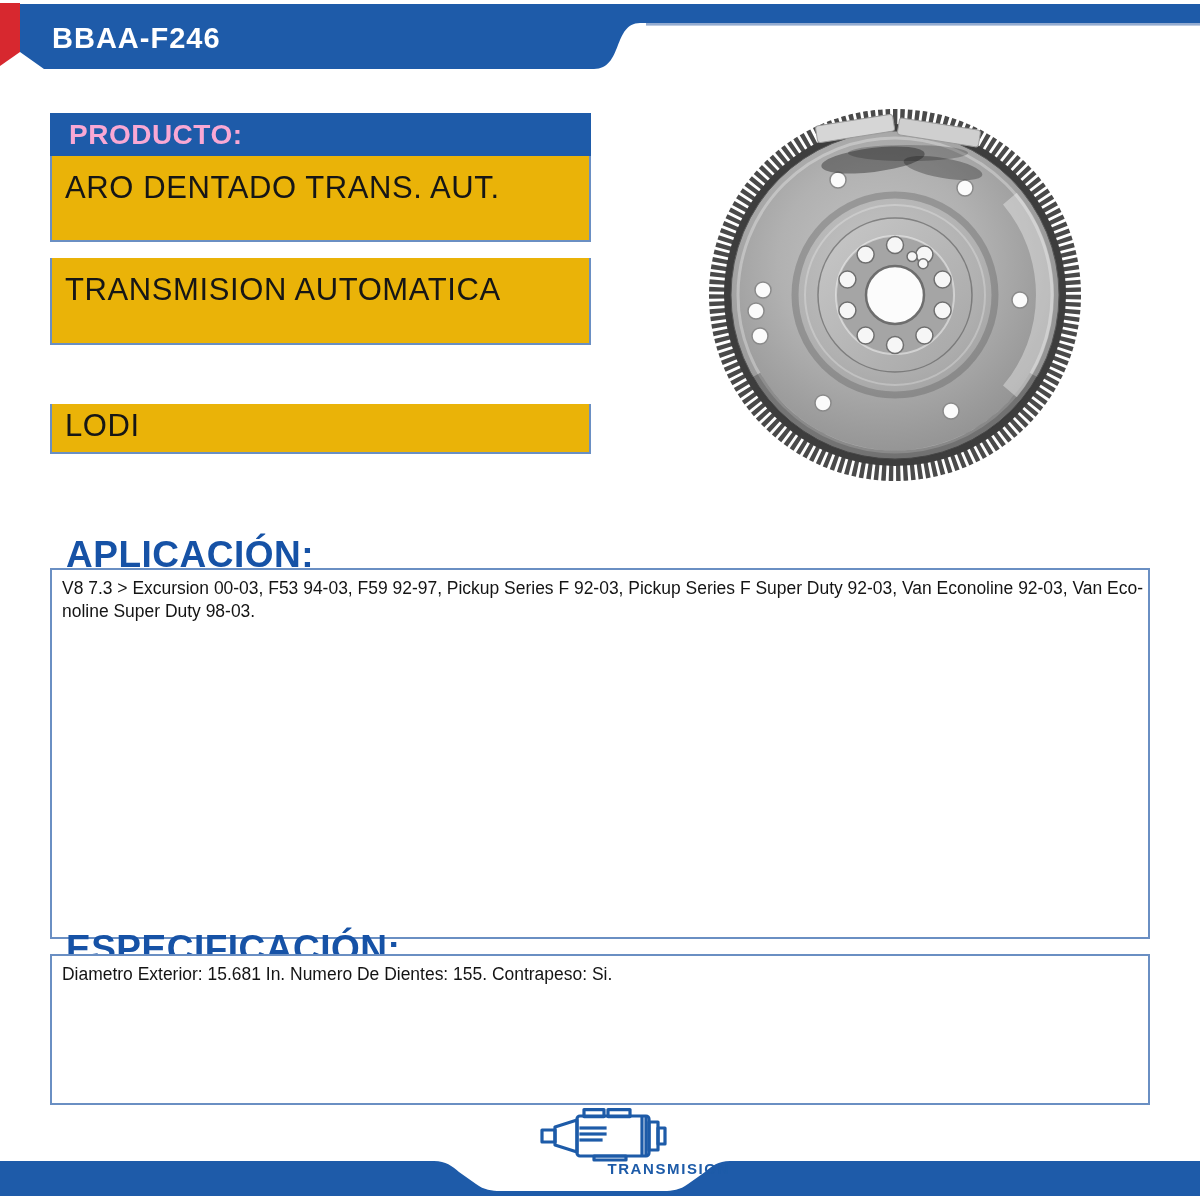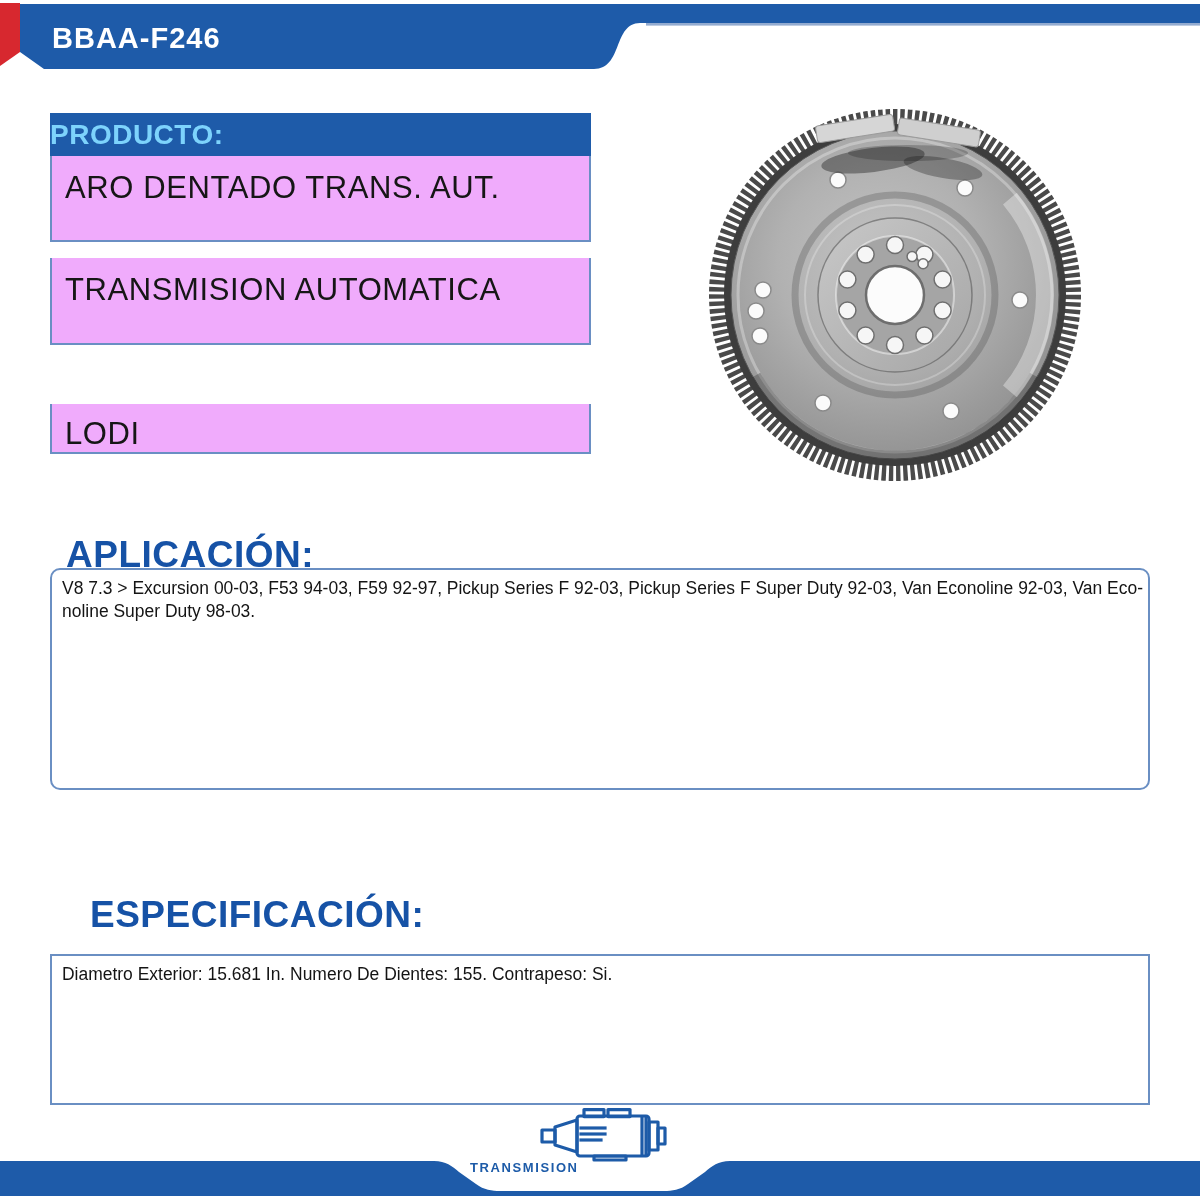--- a/index.html
+++ b/index.html
@@ -9,57 +9,57 @@
   
   .hdr-svg{position:absolute;left:0;top:0;}
   .part-number{
     position:absolute;left:52px;top:12px;height:52px;line-height:52px;
     color:#ffffff;font-size:29px;font-weight:800;letter-spacing:1px;
   }
 
   
   .spec-card{position:absolute;left:50px;width:541px;box-sizing:border-box;}
   .spec-card .hd{
-    background:#1e5ba9;color:#7dd3fc;height:43px;display:flex;align-items:center;
-    padding-left:0;font-size:28px;font-weight:800;letter-spacing:.5px;box-sizing:border-box;
+    background:#1e5ba9;color:#f9a8d4;height:43px;display:flex;align-items:center;
+    padding-left:19px;font-size:28px;font-weight:800;letter-spacing:.5px;box-sizing:border-box;
   }
   .spec-card .bd{
-    background:#f0abfc;border:2px solid #6a8fc3;border-top:none;box-sizing:border-box;
+    background:#eab308;border:2px solid #6a8fc3;border-top:none;box-sizing:border-box;
     padding:14px 0 0 13px;font-size:31px;letter-spacing:.6px;color:#161616;
   }
   .card-producto{top:113px;}  .card-producto .bd{height:86px;}
   .card-categoria{top:258px;} .card-categoria .bd{height:87px;}
-  .card-marca{top:404px;}     .card-marca .bd{height:50px;padding-top:12px;}
+  .card-marca{top:404px;}     .card-marca .bd{height:50px;padding-top:4px;}
 
   
   .sec-title{
     position:absolute;left:66px;color:#1652a6;font-size:37px;font-weight:800;letter-spacing:.5px;
   }
   .title-aplicacion{top:534px;}
-  .title-especificacion{top:894px;margin-left:24px;}
+  .title-especificacion{top:928px;}
   .text-box{
     position:absolute;left:50px;width:1100px;background:#fff;
     border:2px solid #6a8fc3;box-sizing:border-box;padding:7px 10px;overflow:hidden;
   }
-  .box-aplicacion{top:568px;height:222px;border-radius:10px;}
+  .box-aplicacion{top:568px;height:371px;}
   .box-especificacion{top:934px;height:151px;margin-top:20px;}
   .box-line{
     white-space:nowrap;font-size:18px;line-height:23px;color:#141414;
     transform:scaleX(.97);transform-origin:0 0;width:1200px;
   }
 
   
   .photo-svg{position:absolute;left:698px;top:98px;}
 
   
   .footer-svg{position:absolute;left:0;top:1152px;}
   .trans-icon{position:absolute;left:539px;top:1108px;}
   .footer-label{
-    position:absolute;left:470px;top:1160px;width:260px;text-align:left;
-    color:#1d5ba8;font-size:13px;font-weight:700;letter-spacing:1.6px;
+    position:absolute;left:470px;top:1160px;width:260px;text-align:right;
+    color:#1d5ba8;font-size:15px;font-weight:700;letter-spacing:1.6px;
   }
 </style>
 </head>
 <body>
 
 <div class="page">
 
   <svg class="hdr-svg" width="1200" height="100" viewBox="0 0 1200 100">
 
     <path d="M20 4 L1200 4 L1200 23 L640 23 C613 23 623 69 594 69 L44 69 L20 52 Z" fill="#1e5ba9"></path>

